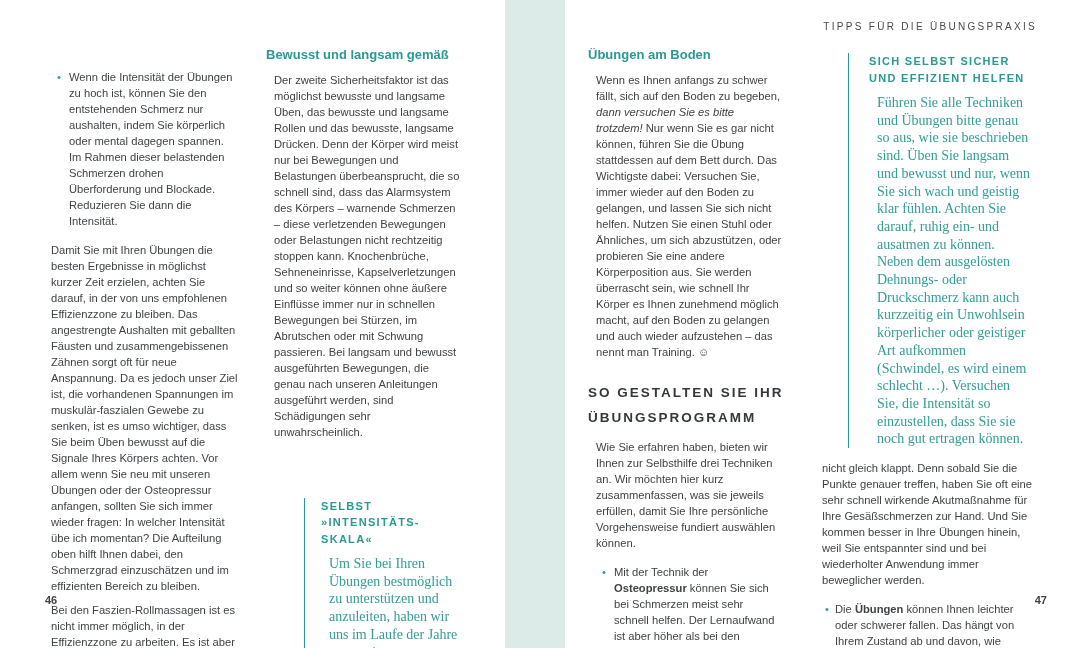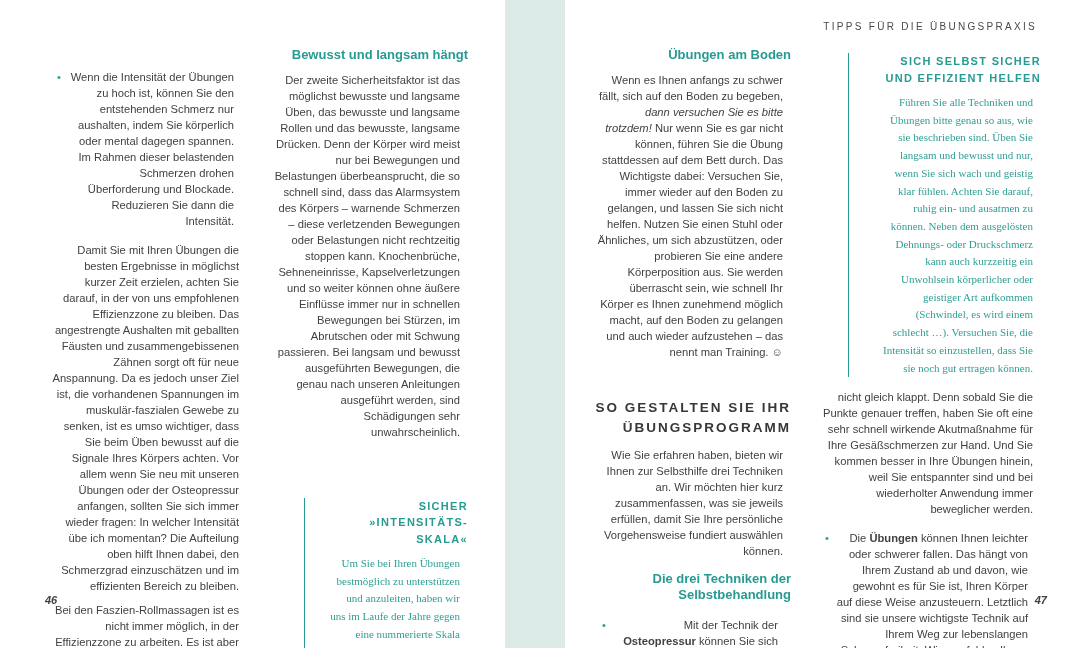--- a/index.html
+++ b/index.html
@@ -1,100 +1,99 @@
 <!DOCTYPE html>
 <html lang="de" style="--accent: #279b92; --box_text: #2f9e94; --body_text: #3f4245; --band: #dcebe8;"><head>
 <meta charset="utf-8">
 <style>
   html,body{margin:0;padding:0;background:#ffffff;}
   .spread{
     position:relative;width:1069px;height:648px;background:#ffffff;overflow:hidden;
-    font-family:"Liberation Sans",sans-serif;color:var(--body_text,#3f4245);text-align:right;
+    font-family:"Liberation Sans",sans-serif;color:var(--body_text,#3f4245);
   }
   .gutter-band{position:absolute;left:505px;top:0;width:60px;height:648px;background:var(--band,#dcebe8);}
   .running-header{
     position:absolute;top:21px;right:32px;font-size:10px;letter-spacing:2.3px;
     color:#46494b;white-space:nowrap;
   }
   .col{position:absolute;font-size:11.2px;line-height:16px;}
   .col p{margin:8px;}
   .col1{left:43px;top:56px;width:204px;}
   .col2{left:266px;top:47px;width:202px;}
   .col3{left:588px;top:47px;width:203px;}
   .col4{left:810px;top:51px;width:231px;}
 
   .teal-heading{
     margin:0 0 7px 0;font-size:13px;font-weight:bold;line-height:16.5px;
     color:var(--accent,#279b92);
   }
   .section-heading{
-    margin:38px 0 9px 0;font-size:13.5px;font-weight:bold;letter-spacing:2px;
-    line-height:20px;color:#34383b;
+    margin:20px 0 9px 0;font-size:13.5px;font-weight:bold;letter-spacing:2px;
+    line-height:25px;color:#34383b;
   }
   .sub-heading{margin-top:12px;margin-bottom:6px;}
 
   ul.blist{list-style:none;margin:13px;padding:0;}
   ul.blist li{position:relative;padding-left:13px;margin:0;}
   ul.blist li::before{content:"\2022";position:absolute;left:1px;top:0;color:var(--accent,#279b92);}
   .col4 ul.blist li{padding-left:12px;}
   .col4 ul.blist li::before{left:2px;}
 
   .info-box{border-left:1.5px solid var(--accent,#279b92);}
   .col2 .info-box{margin-top:58px;margin-left:38px;padding-left:16px;}
   .col4 .info-box{margin-left:38px;padding-left:20px;margin-bottom:12px;}
   .info-box-heading{
     margin:2px 0 6px 0;font-size:11px;font-weight:bold;letter-spacing:1.3px;
     line-height:16.5px;color:var(--accent,#279b92);
   }
   .info-box-body{
-    font-family:"Liberation Serif",serif;font-size:11px;line-height:17.7px;
+    font-family:"Liberation Serif",serif;font-size:14px;line-height:17.7px;
     color:var(--box_text,#2f9e94);
   }
   .cont-para{margin-left:12px !important;}
   .seg-b{font-weight:bold;}
   .seg-i{font-style:italic;}
 
-  .pageno{position:absolute;top:594px;font-size:11px;font-weight:bold;color:#3f4245;font-style:italic;}
+  .pageno{position:absolute;top:594px;font-size:11px;font-weight:bold;color:#3f4245;}
   .pageno-left{left:45px;}
   .pageno-right{right:22px;}
 </style>
 </head>
 <body>
 
 <div class="spread">
   <div class="gutter-band"></div>
 
   <div class="running-header">TIPPS FÜR DIE ÜBUNGSPRAXIS</div>
 
   <div class="col col1">
     <ul class="blist">
       <li>Wenn die Intensität der Übungen zu hoch ist, können Sie den entstehenden Schmerz nur aushalten, indem Sie körperlich oder mental dagegen spannen. Im Rahmen dieser belastenden Schmerzen drohen Überforderung und Blockade. Reduzieren Sie dann die Intensität.</li>
     </ul>
     <p>Damit Sie mit Ihren Übungen die besten Ergebnisse in möglichst kurzer Zeit erzielen, achten Sie darauf, in der von uns empfohlenen Effizienzzone zu bleiben. Das angestrengte Aushalten mit geballten Fäusten und zusammengebissenen Zähnen sorgt oft für neue Anspannung. Da es jedoch unser Ziel ist, die vorhandenen Spannungen im muskulär-faszialen Gewebe zu senken, ist es umso wichtiger, dass Sie beim Üben bewusst auf die Signale Ihres Körpers achten. Vor allem wenn Sie neu mit unseren Übungen oder der Osteopressur anfangen, sollten Sie sich immer wieder fragen: In welcher Intensität übe ich momentan? Die Aufteilung oben hilft Ihnen dabei, den Schmerzgrad einzuschätzen und im effizienten Bereich zu bleiben.</p>
     <p>Bei den Faszien-Rollmassagen ist es nicht immer möglich, in der Effizienzzone zu arbeiten. Es ist aber nicht immer nötig, denn die Rollwirkung beginnt sich auch bei geringerer Intensität zu entfalten. Sie können also den betreffenden Bereich gemäß der folgenden Anleitungen abrollen. An empfindlicheren Stellen erreichen Sie meist eine höhere Intensität und müssen den Druck dort so regulieren, dass Sie in einer angenehmen Intensität bleiben.</p>
   </div>
 
   <div class="col col2">
-    <h3 class="teal-heading">Bewusst und langsam hängt</h3>
+    <h3 class="teal-heading">Bewusst und langsam gemäß</h3>
     <p>Der zweite Sicherheitsfaktor ist das möglichst bewusste und langsame Üben, das bewusste und langsame Rollen und das bewusste, langsame Drücken. Denn der Körper wird meist nur bei Bewegungen und Belastungen überbeansprucht, die so schnell sind, dass das Alarmsystem des Körpers – warnende Schmerzen – diese verletzenden Bewegungen oder Belastungen nicht rechtzeitig stoppen kann. Knochenbrüche, Sehneneinrisse, Kapselverletzungen und so weiter können ohne äußere Einflüsse immer nur in schnellen Bewegungen bei Stürzen, im Abrutschen oder mit Schwung passieren. Bei langsam und bewusst ausgeführten Bewegungen, die genau nach unseren Anleitungen ausgeführt werden, sind Schädigungen sehr unwahrscheinlich.</p>
 
     <aside class="info-box">
-      <h4 class="info-box-heading">SICHER »INTENSITÄTS-SKALA«</h4>
+      <h4 class="info-box-heading">SELBST »INTENSITÄTS-SKALA«</h4>
       <p class="info-box-body">Um Sie bei Ihren Übungen bestmöglich zu unterstützen und anzuleiten, haben wir uns im Laufe der Jahre gegen eine nummerierte Skala entschieden. Den meisten Menschen fällt es leichter, anhand körperlicher Reaktionen und Gefühle die Intensität zu beurteilen, um ihre Übungen daran anzupassen.</p>
     </aside>
   </div>
 
   <div class="col col3">
     <h3 class="teal-heading">Übungen am Boden</h3>
     <p><span>Wenn es Ihnen anfangs zu schwer fällt, sich auf den Boden zu begeben, </span><span class="seg-i">dann versuchen Sie es bitte trotzdem!</span><span> Nur wenn Sie es gar nicht können, führen Sie die Übung stattdessen auf dem Bett durch. Das Wichtigste dabei: Versuchen Sie, immer wieder auf den Boden zu gelangen, und lassen Sie sich nicht helfen. Nutzen Sie einen Stuhl oder Ähnliches, um sich abzustützen, oder probieren Sie eine andere Körperposition aus. Sie werden überrascht sein, wie schnell Ihr Körper es Ihnen zunehmend möglich macht, auf den Boden zu gelangen und auch wieder aufzustehen – das nennt man Training. ☺</span></p>
 
     <h2 class="section-heading">SO GESTALTEN SIE IHR ÜBUNGSPROGRAMM</h2>
     <p>Wie Sie erfahren haben, bieten wir Ihnen zur Selbsthilfe drei Techniken an. Wir möchten hier kurz zusammenfassen, was sie jeweils erfüllen, damit Sie Ihre persönliche Vorgehensweise fundiert auswählen können.</p>
 
-    <h3 class="teal-heading sub-heading">Die drei Techniken der Selbstbehandlung</h3>
     <ul class="blist">
       <li><span>Mit der Technik der </span><span class="seg-b">Osteopressur</span><span> können Sie sich bei Schmerzen meist sehr schnell helfen. Der Lernaufwand ist aber höher als bei den anderen Techniken, da das Drücken umso besser hilft, je besser Sie die entscheidenden Bereiche treffen. Aber es lohnt sich, auch wenn es anfangs vielleicht</span></li>
     </ul>
   </div>
 
   <div class="col col4">
     <aside class="info-box">
       <h4 class="info-box-heading">SICH SELBST SICHER UND EFFIZIENT HELFEN</h4>
       <p class="info-box-body">Führen Sie alle Techniken und Übungen bitte genau so aus, wie sie beschrieben sind. Üben Sie langsam und bewusst und nur, wenn Sie sich wach und geistig klar fühlen. Achten Sie darauf, ruhig ein- und ausatmen zu können. Neben dem ausgelösten Dehnungs- oder Druckschmerz kann auch kurzzeitig ein Unwohlsein körperlicher oder geistiger Art aufkommen (Schwindel, es wird einem schlecht …). Versuchen Sie, die Intensität so einzustellen, dass Sie sie noch gut ertragen können.</p>
     </aside>

